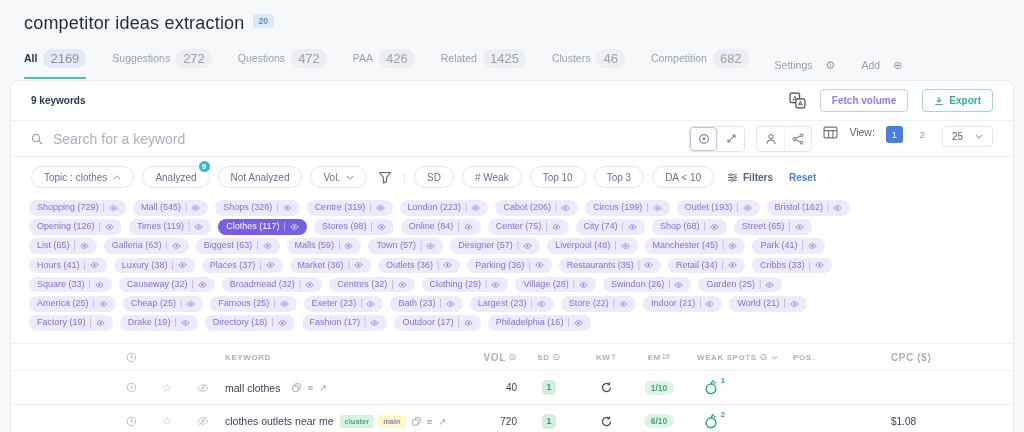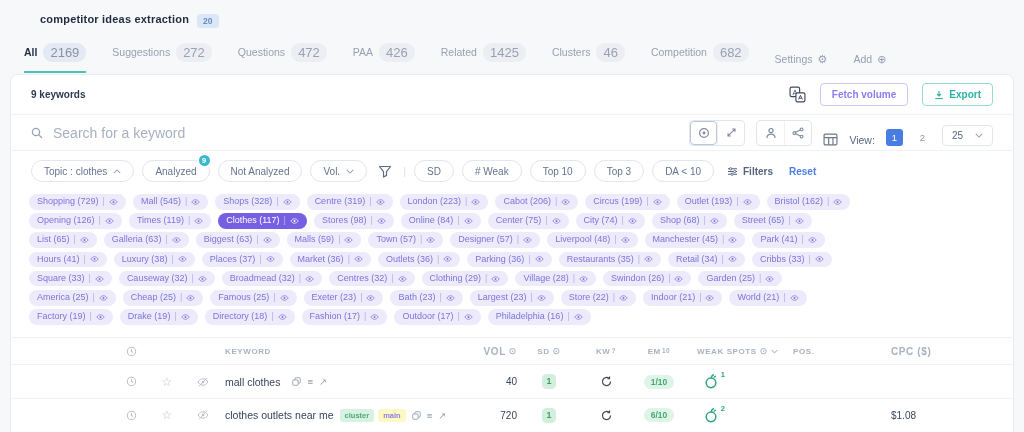--- a/index.html
+++ b/index.html
@@ -2,51 +2,51 @@
 <html><head>
 <meta charset="utf-8">
 <style>
   * { margin:0; padding:0; box-sizing:border-box; }
   html,body { width:1024px; height:432px; overflow:hidden; }
   body { background:#f7f8fa; font-family:"Liberation Sans", sans-serif; color:#39455a; }
 
   
   .page-header { padding:13px 24px 0; }
   .title-row { display:flex; align-items:flex-start; gap:8px; }
-  .page-title { font-size:11px; font-weight:700; color:#1f2b3e; letter-spacing:.2px;margin-left:16px; }
+  .page-title { font-size:18px; font-weight:400; color:#1f2b3e; letter-spacing:.2px; }
   .title-badge { background:#dbe6f6; color:#6a8cc0; font-size:8.5px; font-weight:700; padding:2px 6px; border-radius:4px; margin-top:1px; }
 
   
   .tabs { display:flex; align-items:center; padding:13px 24px 0; }
   .tab-list { display:flex; align-items:center; gap:26px; }
   .tab { display:flex; align-items:center; gap:6px; font-size:10.5px; color:#97a1b3; padding-bottom:9px; cursor:pointer; border-bottom:2px solid transparent; }
   .tab.active { color:#25324a; font-weight:700; border-bottom:2px solid #4cc3b2; }
   .tab-count { background:#eceef3; color:#98a2b3; font-size:13px; padding:2px 7px; border-radius:9px; font-weight:400; }
   .tab.active .tab-count { background:#e4e9f3; color:#8793a8; }
-  .tab-static { display:flex; align-items:center; gap:5px; font-size:10.5px; color:#97a1b3; padding-bottom:9px; margin-left:26px; cursor:pointer;margin-top:12px; }
+  .tab-static { display:flex; align-items:center; gap:13px; font-size:10.5px; color:#97a1b3; padding-bottom:9px; margin-left:26px; cursor:pointer;margin-top:12px; }
   .glyph { font-size:11px; line-height:1; }
 
   
   .card { margin:0 10px; background:#fff; border:1px solid #e9ecf2; border-radius:8px 8px 0 0; }
 
   
   .kw-bar { height:40px; display:flex; align-items:center; padding:0 20px; border-bottom:1px solid #f0f2f6; }
   .kw-count { font-size:10px; font-weight:700; color:#2c3950; }
   .kw-bar-right { margin-left:auto; display:flex; align-items:center; gap:14px; }
   .tool-icon { color:#3f4a5c; display:flex; cursor:pointer; }
   .btn-outline { font-size:10px; padding:5px 11px; border-radius:4px; background:#fff; cursor:pointer; display:flex; align-items:center; gap:5px; font-weight:600; }
   .btn-fetch { border:1px solid #cdc7f3; color:#8b7cf0; }
   .btn-export { border:1px solid #92dcd1; color:#2cb2a4; }
 
   
   .search-bar { height:36px; display:flex; align-items:center; padding:0 20px; border-bottom:1px solid #f0f2f6; gap:10px; }
   .search-icon { color:#9aa3b4; display:flex; }
   .search-input { flex:1; border:none; outline:none; font-size:14px; color:#3c4656; font-family:"Liberation Sans",sans-serif; background:transparent; }
   .search-input::placeholder { color:#a8b0bf; }
-  .search-right { display:flex; align-items:flex-end; gap:11px; }
+  .search-right { display:flex; align-items:flex-start; gap:11px; }
   .icon-group { display:flex; border:1px solid #e1e6ee; border-radius:4px; background:#fff; }
   .icon-btn { width:27px; height:24px; display:flex; align-items:center; justify-content:center; color:#7e8a9d; cursor:pointer; }
   .icon-btn + .icon-btn { border-left:1px solid #eef1f6; }
   .icon-btn.active { outline:1px solid #bcc7d8; outline-offset:-1px; border-radius:4px; }
   .lone-icon { color:#6b7789; display:flex; cursor:pointer; }
   .view-label { font-size:10.5px; color:#5b677e; }
   .page-box { width:17px; height:17px; display:flex; align-items:center; justify-content:center; font-size:9.5px; border-radius:3px; cursor:pointer; }
   .page-box.active { background:#4a7de2; color:#fff; }
   .page-box.plain { color:#8b95a6; }
   .pagesize { display:flex; align-items:center; gap:12px; border:1px solid #e1e6ee; border-radius:4px; padding:4px 9px; font-size:10px; color:#5b677e; cursor:pointer; }

